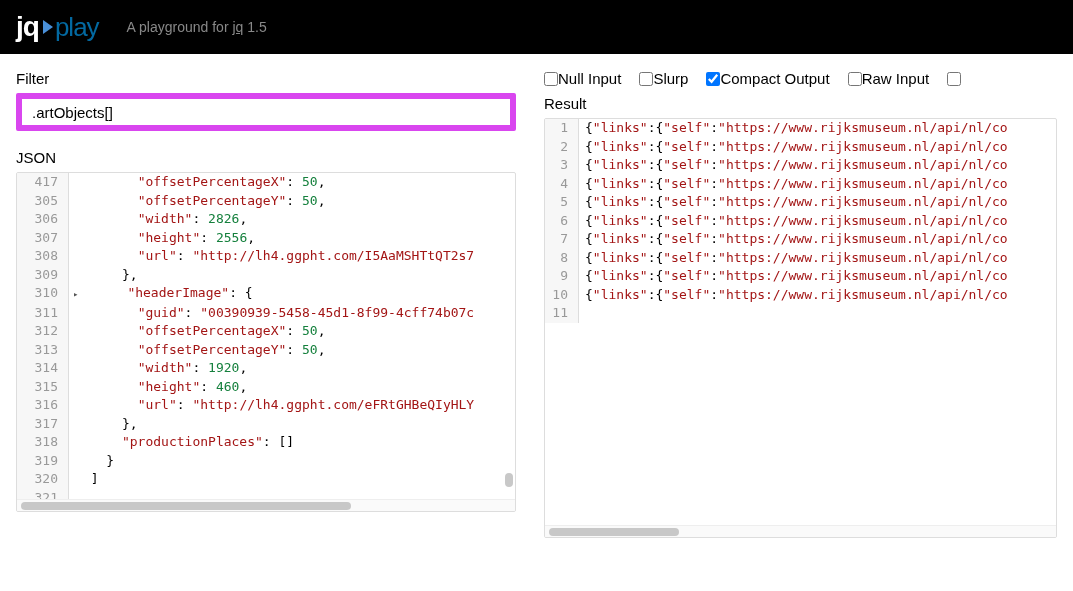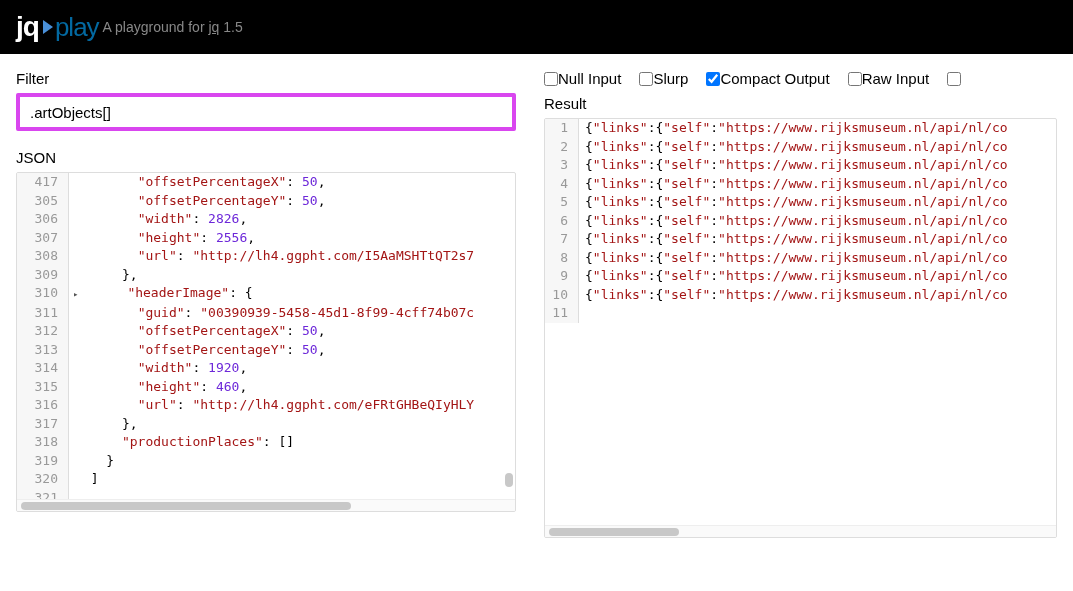--- a/index.html
+++ b/index.html
@@ -5,21 +5,21 @@
 * { box-sizing: border-box; margin: 0; padding: 0; }
 body { font-family: -apple-system, BlinkMacSystemFont, "Segoe UI", Helvetica, Arial, sans-serif; background: #fff; }
 
 .header {
   background: #000;
   color: #fff;
   height: 54px;
   display: flex;
   align-items: center;
   padding: 0 16px;
-  gap: 4px;
+  gap: 28px;
 }
 .logo {
   font-family: Helvetica, Arial, sans-serif;
   font-weight: 900;
   font-size: 28px;
   letter-spacing: -1px;
   display: flex;
   align-items: center;
 }
 .logo-jq { color: #fff; }
@@ -46,21 +46,21 @@
 .section-label {
   font-weight: 400;
   font-size: 15px;
   margin-bottom: 6px;
 }
 .filter-input {
   width: 100%;
   height: 38px;
   padding: 6px 10px;
   font-size: 15px;
-  border: 4px solid #d946ef;
+  border: 6px solid #d946ef;
   border-radius: 2px;
   margin-bottom: 18px;
   font-family: inherit;
 }
 
 .options {
   display: flex;
   align-items: center;
   gap: 18px;
   margin-bottom: 8px;
@@ -98,21 +98,21 @@
   color: #999;
   background: #f7f7f7;
   border-right: 1px solid #ddd;
   user-select: none;
 }
 .gutter-narrow { flex: 0 0 34px; }
 .content { padding-left: 6px; }
 
 .tok-key { color: #a31515; }
 .tok-str { color: #a31515; }
-.tok-num { color: #6d28d9; }
+.tok-num { color: #15803d; }
 .tok-punc { color: #000; }
 
 .hscroll {
   height: 12px;
   background: #fafafa;
   border-top: 1px solid #eee;
   position: relative;
 }
 .hscroll-thumb {
   position: absolute;

